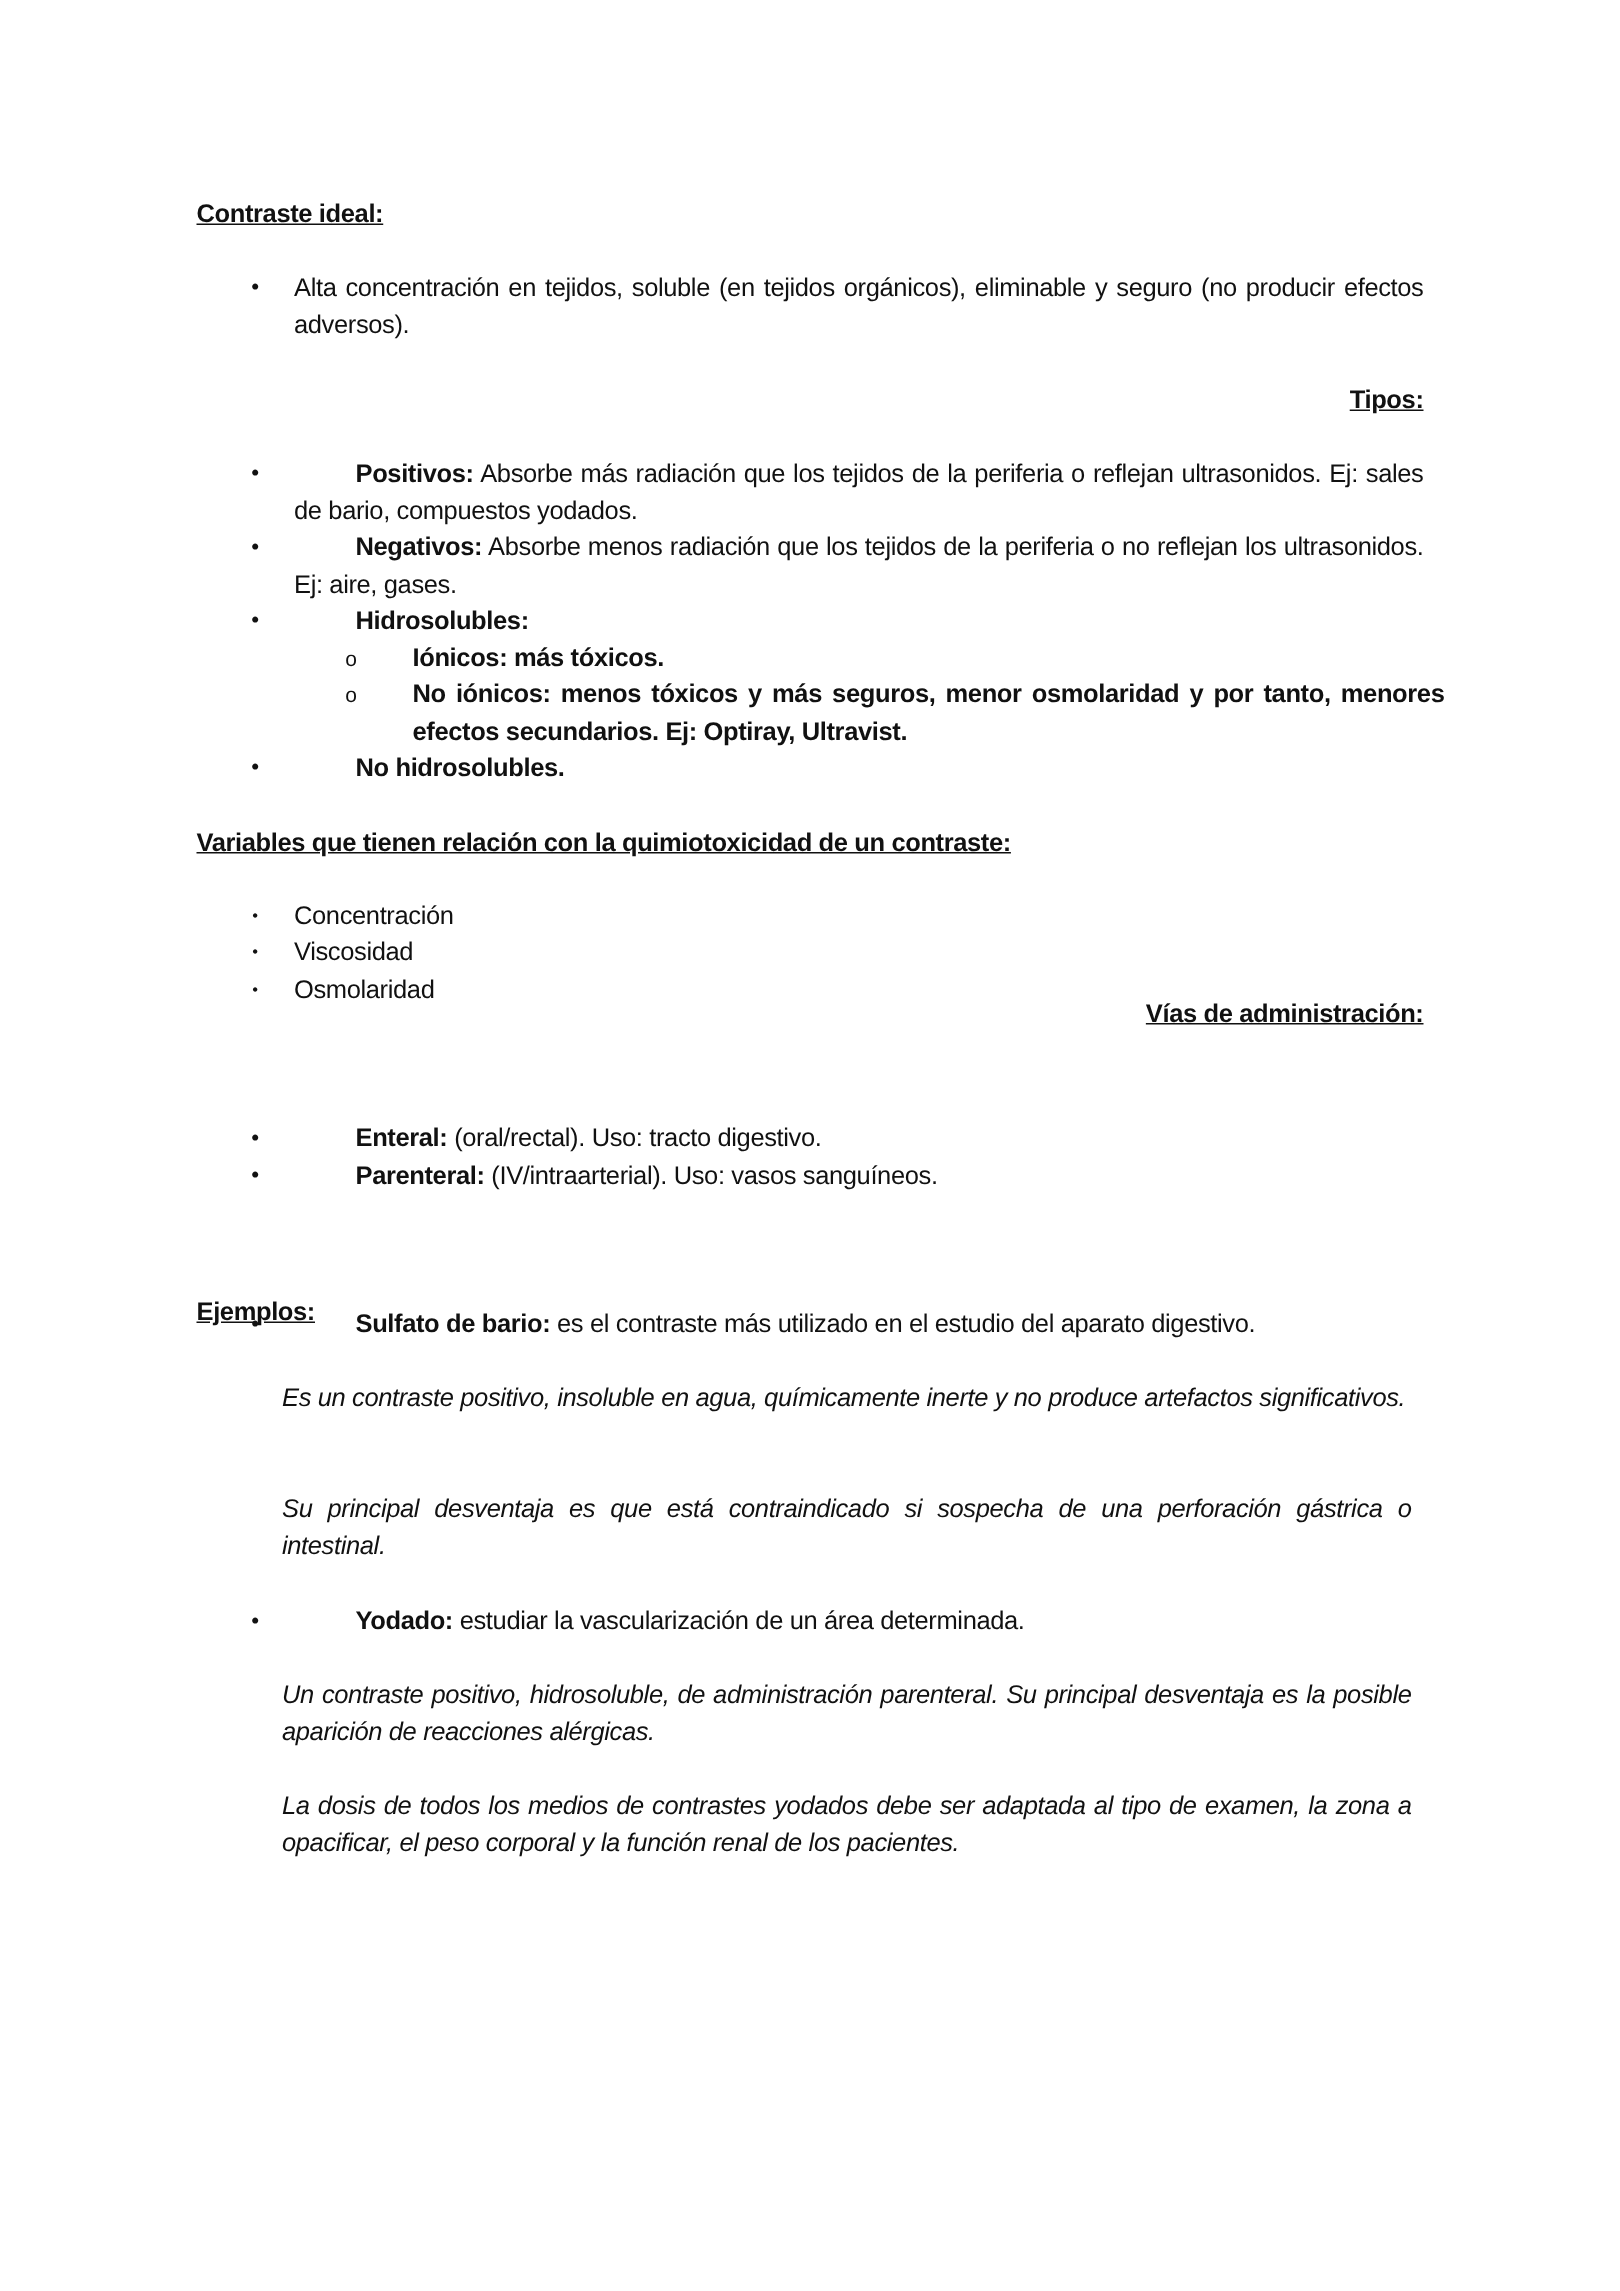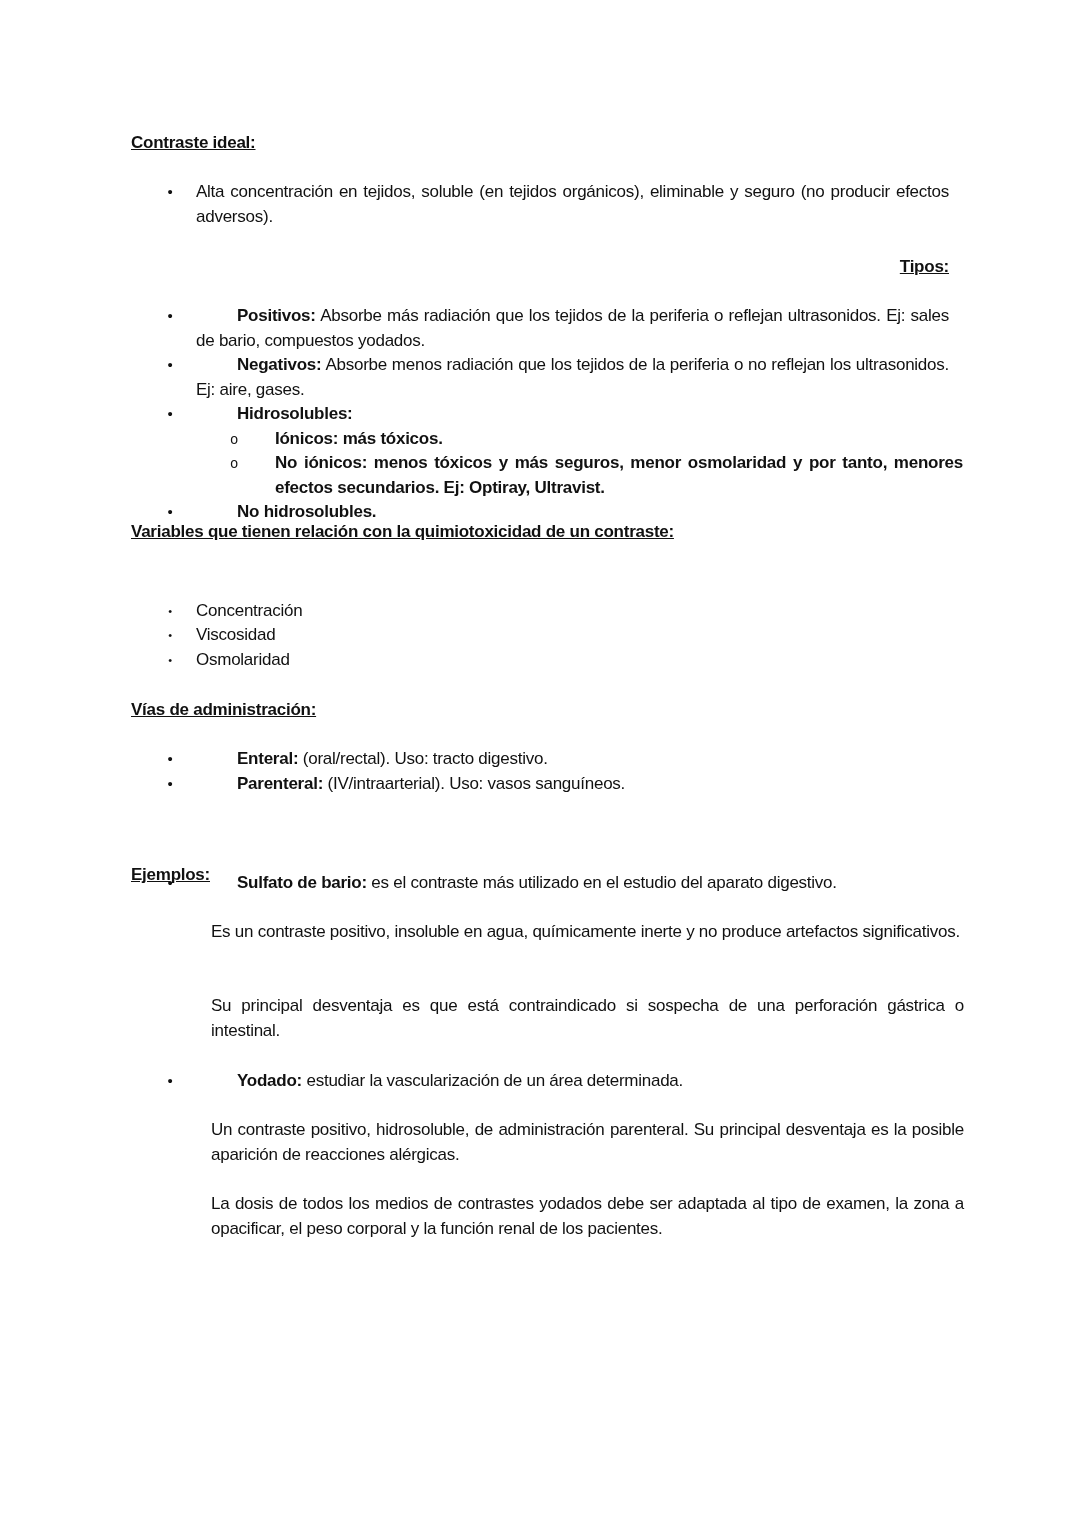--- a/index.html
+++ b/index.html
@@ -10,21 +10,21 @@
   }
   .page { position: absolute; left: 131px; top: 0; width: 818px; }
   .block { position: absolute; left: 0; width: 818px; font-size: 17px; line-height: 24.5px; letter-spacing: -0.25px; text-decoration: underline; }
   .h { font-weight: bold; }
   .li { position: absolute; left: 65px; width: 753px; text-align: justify; text-align-last: left; }
   .bul { position: absolute; left: 33px; width: 12px; text-align: center; font-size: 15px; }
   .bul.small { font-size: 11px; }
   .sub { position: absolute; left: 144px; width: 688px; text-align: justify; text-align-last: left; font-weight: bold; }
   .subbul { position: absolute; left: 97px; width: 12px; text-align: center; font-size: 14px; }
   b { font-weight: bold; margin-left: 41px; }
-  .para { position: absolute; left: 80px; width: 753px; text-align: justify; text-align-last: left; }
+  .para { position: absolute; left: 57px; width: 753px; text-align: justify; text-align-last: left; font-style: italic; }
 </style>
 </head>
 <body>
 
 <div class="page">
 
   <div class="block h" style="top:131px;">Contraste ideal:</div>
   <div class="block" style="top:180px;">
     <span class="bul">•</span>
     <div class="li">Alta concentración en tejidos, soluble (en tejidos orgánicos), eliminable y seguro (no producir efectos adversos).</div>
@@ -55,36 +55,36 @@
   <div class="block" style="top:451px;">
     <span class="subbul">o</span>
     <div class="sub">No iónicos: menos tóxicos y más seguros, menor osmolaridad y por tanto, menores efectos secundarios. Ej: Optiray, Ultravist.</div>
   </div>
 
   <div class="block" style="top:500px;">
     <span class="bul">•</span>
     <div class="li"><b>No hidrosolubles.</b></div>
   </div>
 
-  <div class="block h" style="top:520px;">Variables que tienen relación con la quimiotoxicidad de un contraste:</div>
+  <div class="block h" style="top:550px;">Variables que tienen relación con la quimiotoxicidad de un contraste:</div>
 
   <div class="block" style="top:599px;">
     <span class="bul small">•</span>
     <div class="li">Concentración</div>
   </div>
   <div class="block" style="top:623px;">
     <span class="bul small">•</span>
     <div class="li">Viscosidad</div>
   </div>
   <div class="block" style="top:648px;">
     <span class="bul small">•</span>
     <div class="li">Osmolaridad</div>
   </div>
 
-  <div class="block h" style="top:698px;">Vías de administración:</div>
+  <div class="block h" style="top:664px;text-align:right;">Vías de administración:</div>
 
   <div class="block" style="top:747px;">
     <span class="bul">•</span>
     <div class="li"><b>Enteral:</b><span> (oral/rectal). Uso: tracto digestivo.</span></div>
   </div>
   <div class="block" style="top:772px;">
     <span class="bul">•</span>
     <div class="li"><b>Parenteral:</b><span> (IV/intraarterial). Uso: vasos sanguíneos.</span></div>
   </div>
 

